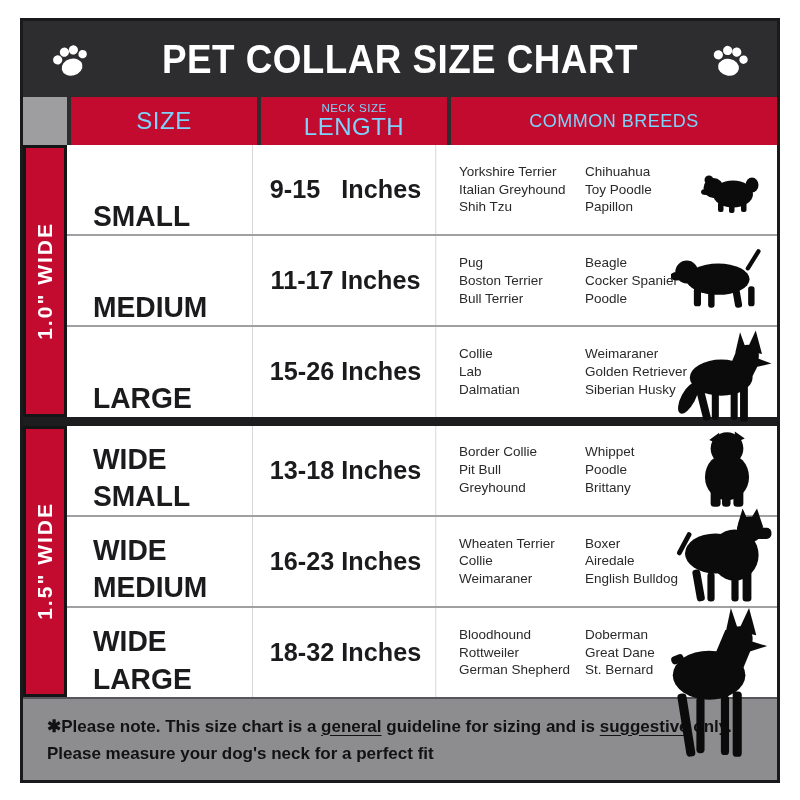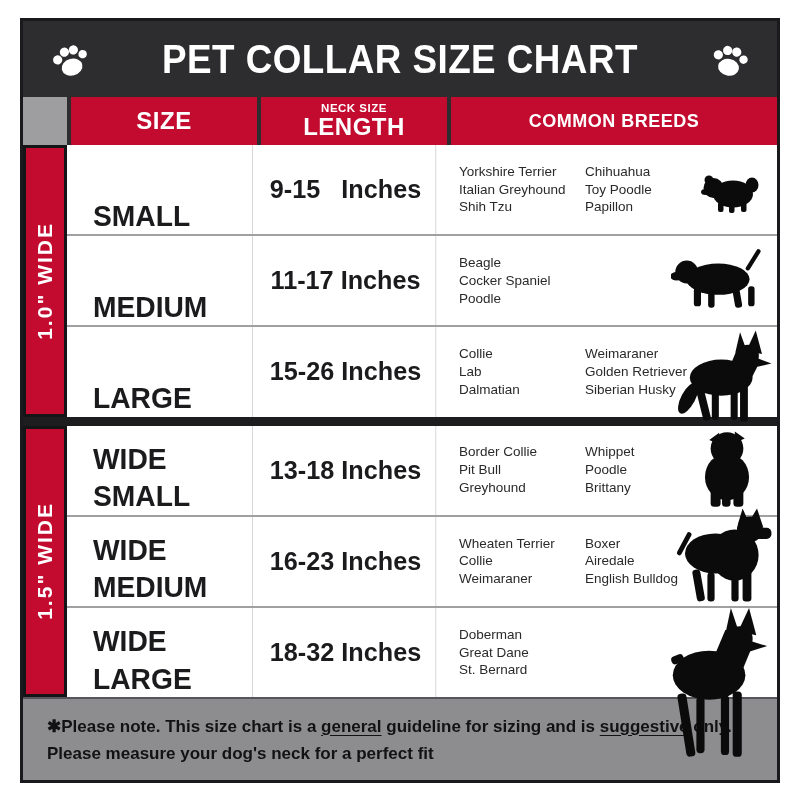--- a/index.html
+++ b/index.html
@@ -13,21 +13,21 @@
 
   
   .masthead{background:var(--dark);}
   .title-row{height:76px;display:flex;align-items:center;justify-content:space-between;padding:0 26px;}
   .title{flex:1;text-align:center;color:#fff;font-size:40px;font-weight:700;letter-spacing:.5px;transform:scaleX(.92);white-space:nowrap;}
   .paw{width:42px;height:42px;line-height:0;}
   .paw svg{width:100%;height:100%;}
   .paw-l{transform:rotate(-14deg);} .paw-r{transform:rotate(10deg);}
 
   .header-row{height:48px;display:flex;gap:4px;}
-  .hcell{background:var(--red);color:#ffffff;display:flex;flex-direction:column;align-items:center;justify-content:center;font-weight:700;}
+  .hcell{background:var(--red);color:#7dd3fc;display:flex;flex-direction:column;align-items:center;justify-content:center;font-weight:400;}
   .h-spacer{background:var(--spacer-gray);width:44px;flex:none;}
   .h-size{width:186px;flex:none;font-size:24px;letter-spacing:.5px;}
   .h-length{width:186px;flex:none;line-height:1.02;}
   .h-length .sub{font-size:11.5px;letter-spacing:.5px;}
   .h-length .main{font-size:24px;letter-spacing:.5px;}
   .h-breeds{flex:1;font-size:18px;letter-spacing:.5px;}
 
   
   #sections{flex:1;display:flex;flex-direction:column;}
   .section{display:flex;flex:1;}
@@ -141,20 +141,25 @@
                 </span>
               </div>
             </div>
             <div class="row">
               <div class="c-size">
                 <div>MEDIUM</div>
               </div>
               <div class="c-length">11-17 Inches</div>
               <div class="c-breeds">
                 <div class="bcol">
+                  <div>Pug</div>
+                  <div>Boston Terrier</div>
+                  <div>Bull Terrier</div>
+                </div>
+                <div class="bcol">
                   <div>Beagle</div>
                   <div>Cocker Spaniel</div>
                   <div>Poodle</div>
                 </div>
                 <span class="dog spaniel-icon">
                   <svg viewBox="0 0 140 90">
                     <g>
                       <ellipse cx="66" cy="46" rx="44" ry="22"></ellipse>
                       <circle cx="22" cy="36" r="16"></circle>
                       <ellipse cx="28" cy="42" rx="7" ry="14"></ellipse>
@@ -281,20 +286,25 @@
               </div>
             </div>
             <div class="row">
               <div class="c-size">
                 <div>WIDE</div>
                 <div>LARGE</div>
               </div>
               <div class="c-length">18-32 Inches</div>
               <div class="c-breeds">
                 <div class="bcol">
+                  <div>Bloodhound</div>
+                  <div>Rottweiler</div>
+                  <div>German Shepherd</div>
+                </div>
+                <div class="bcol">
                   <div>Doberman</div>
                   <div>Great Dane</div>
                   <div>St. Bernard</div>
                 </div>
                 <span class="dog doberman-icon">
                   <svg viewBox="0 0 130 170">
                     <g>
                       <polygon points="88,0 98,30 82,28"></polygon>
                       <polygon points="108,0 116,30 96,26"></polygon>
                       <circle cx="98" cy="34" r="14"></circle>

